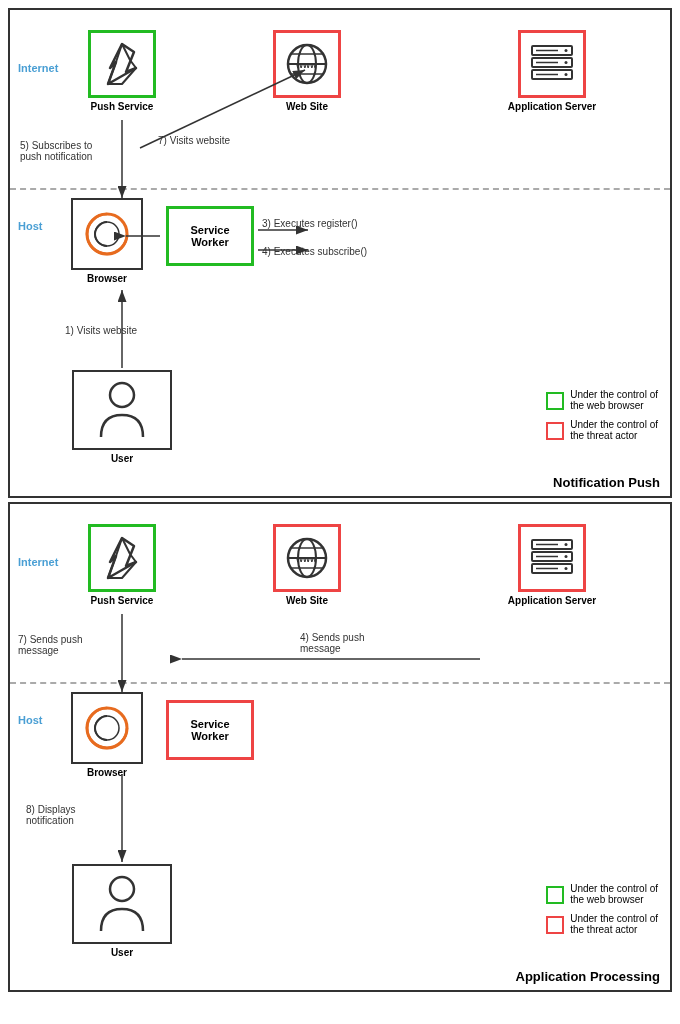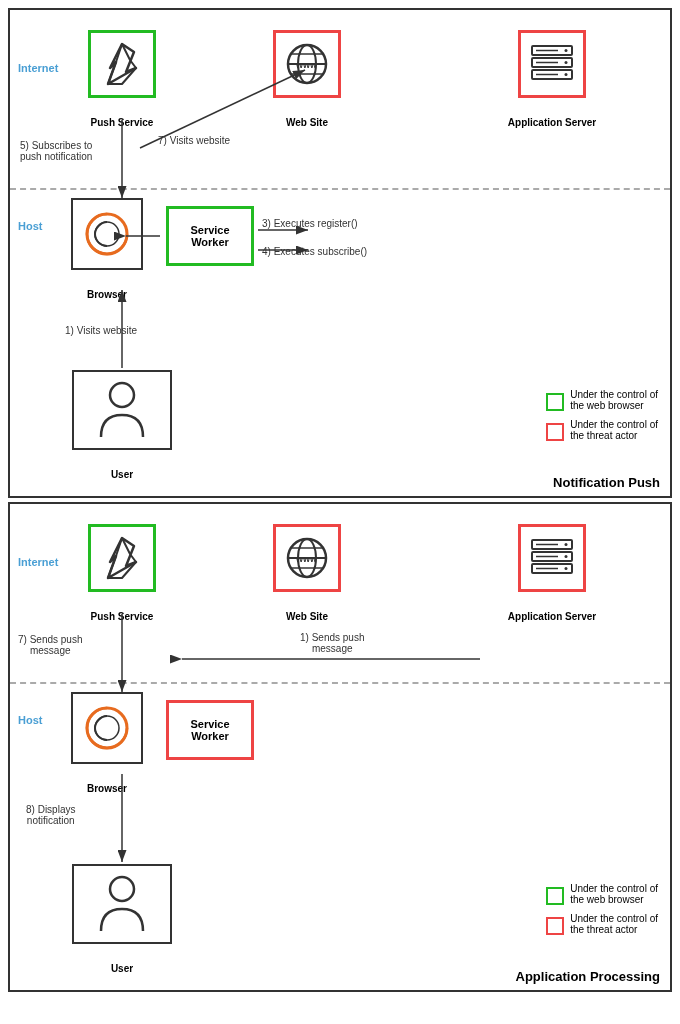--- a/index.html
+++ b/index.html
@@ -37,21 +37,20 @@
       left: 0;
       right: 0;
     }
     
     .box {
       position: absolute;
       display: flex;
       flex-direction: column;
       align-items: center;
       justify-content: center;
-      gap: 16px;
     }
     .box-inner {
       border: 2px solid #333;
       display: flex;
       flex-direction: column;
       align-items: center;
       justify-content: center;
       padding: 6px;
     }
     .box-inner.green { border-color: #22bb22; border-width: 3px; }
@@ -73,21 +72,21 @@
     
     .legend {
       position: absolute;
       right: 10px;
       display: flex;
       flex-direction: column;
       gap: 8px;
     }
     .legend-item {
       display: flex;
-      align-items: flex-end;
+      align-items: center;
       gap: 6px;
       font-size: 10px;
     }
     .legend-box {
       width: 18px;
       height: 18px;
       border: 2px solid;
       flex-shrink: 0;
       margin-top: 1px;
     }
@@ -97,21 +96,20 @@
     
     .svg-arrows {
       position: absolute;
       top: 0; left: 0;
       pointer-events: none;
     }
     .flow-label {
       position: absolute;
       font-size: 10px;
       color: #333;
-      text-align: center;
     }
   </style>
 </head>
 <body>
 
 <div class="diagram" style="height: 490px; margin-bottom: 4px;">
 
   <span class="section-label" style="top: 52px;">Internet</span>
 
   <span class="section-label" style="top: 210px;">Host</span>
@@ -338,21 +336,21 @@
 
     <line x1="470" y1="155" x2="172" y2="155" stroke="#333" stroke-width="1.5" marker-end="url(#arrowhead2b)"></line>
 
     <line x1="112" y1="110" x2="112" y2="188" stroke="#333" stroke-width="1.5" marker-end="url(#arrowhead2)"></line>
 
     <line x1="112" y1="270" x2="112" y2="358" stroke="#333" stroke-width="1.5" marker-end="url(#arrowhead2)"></line>
   </svg>
 
   <div class="flow-label" style="left: 8px; top: 130px; white-space: pre;">7) Sends push
 message</div>
-  <div class="flow-label" style="left: 290px; top: 128px; white-space: pre;">1) Sends push
+  <div class="flow-label" style="left: 290px; top: 128px; white-space: pre;">4) Sends push
 message</div>
   <div class="flow-label" style="left: 16px; top: 300px; white-space: pre;">8) Displays
 notification</div>
 
   <div class="legend" style="bottom: 55px; right: 12px;">
     <div class="legend-item">
       <div class="legend-box green"></div>
       <span>Under the control of<br>the web browser</span>
     </div>
     <div class="legend-item">

